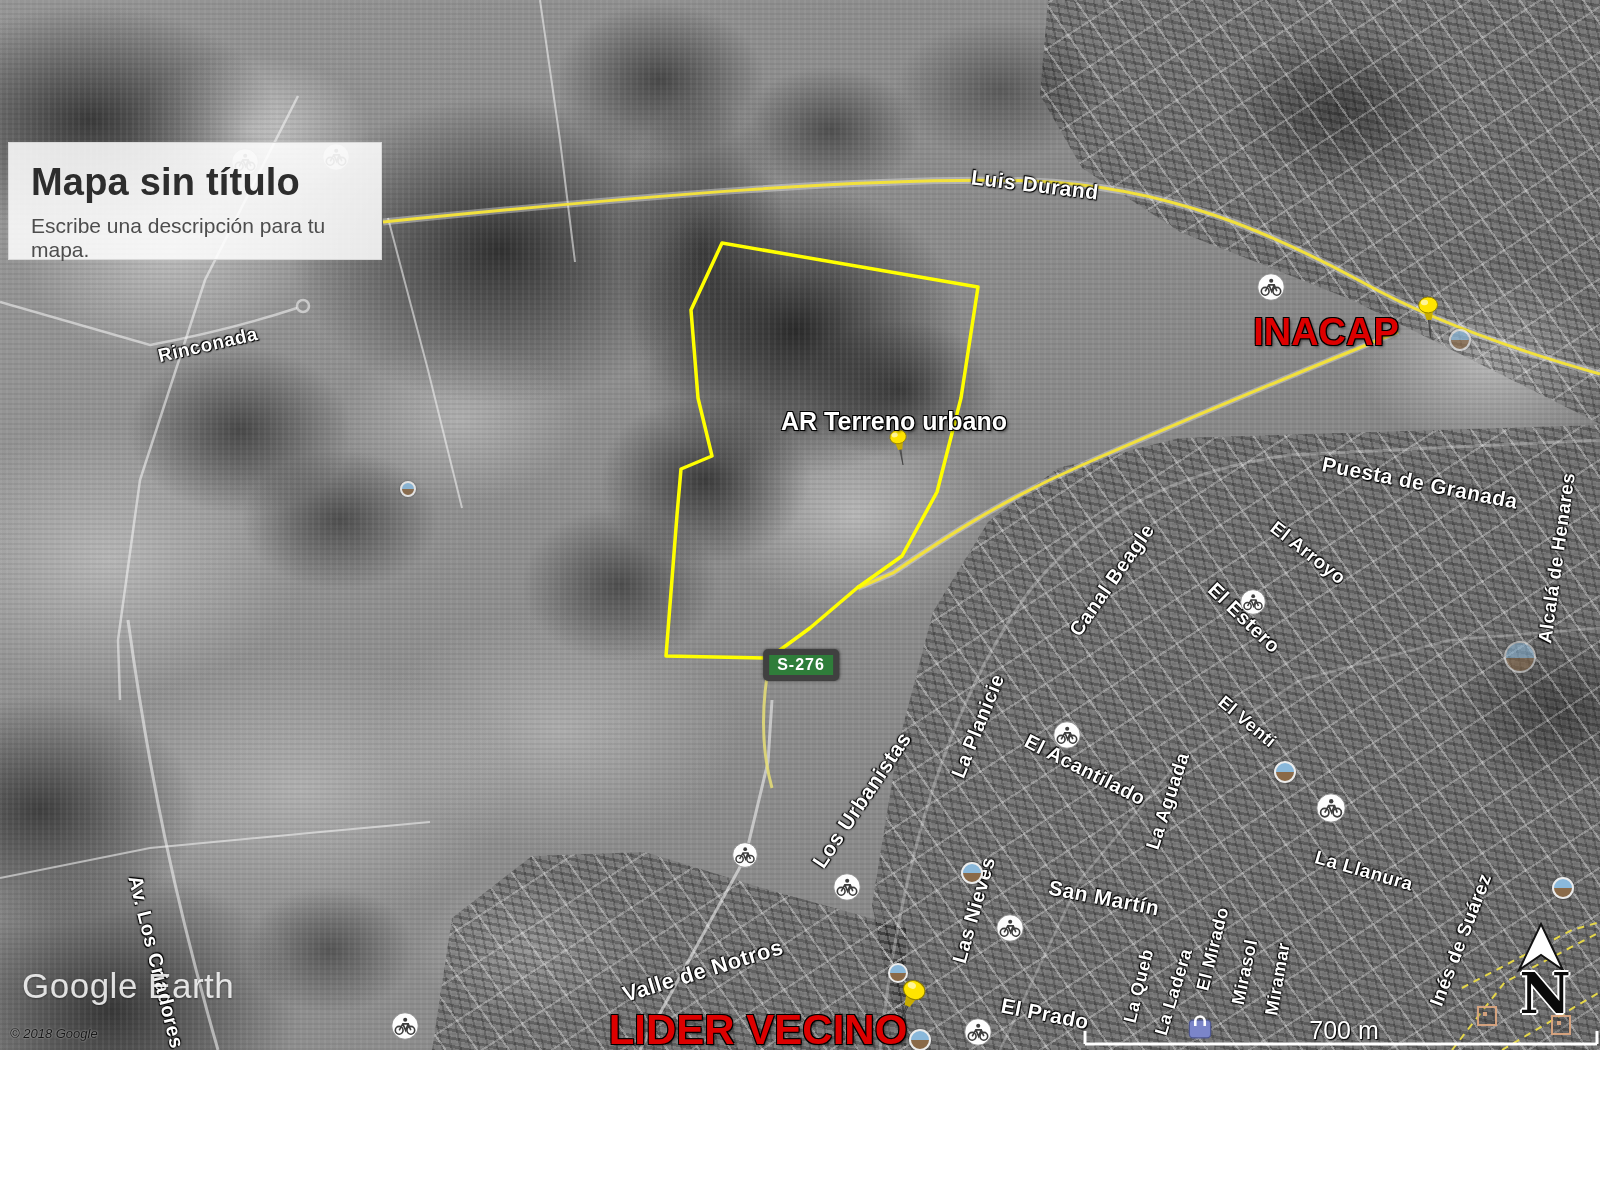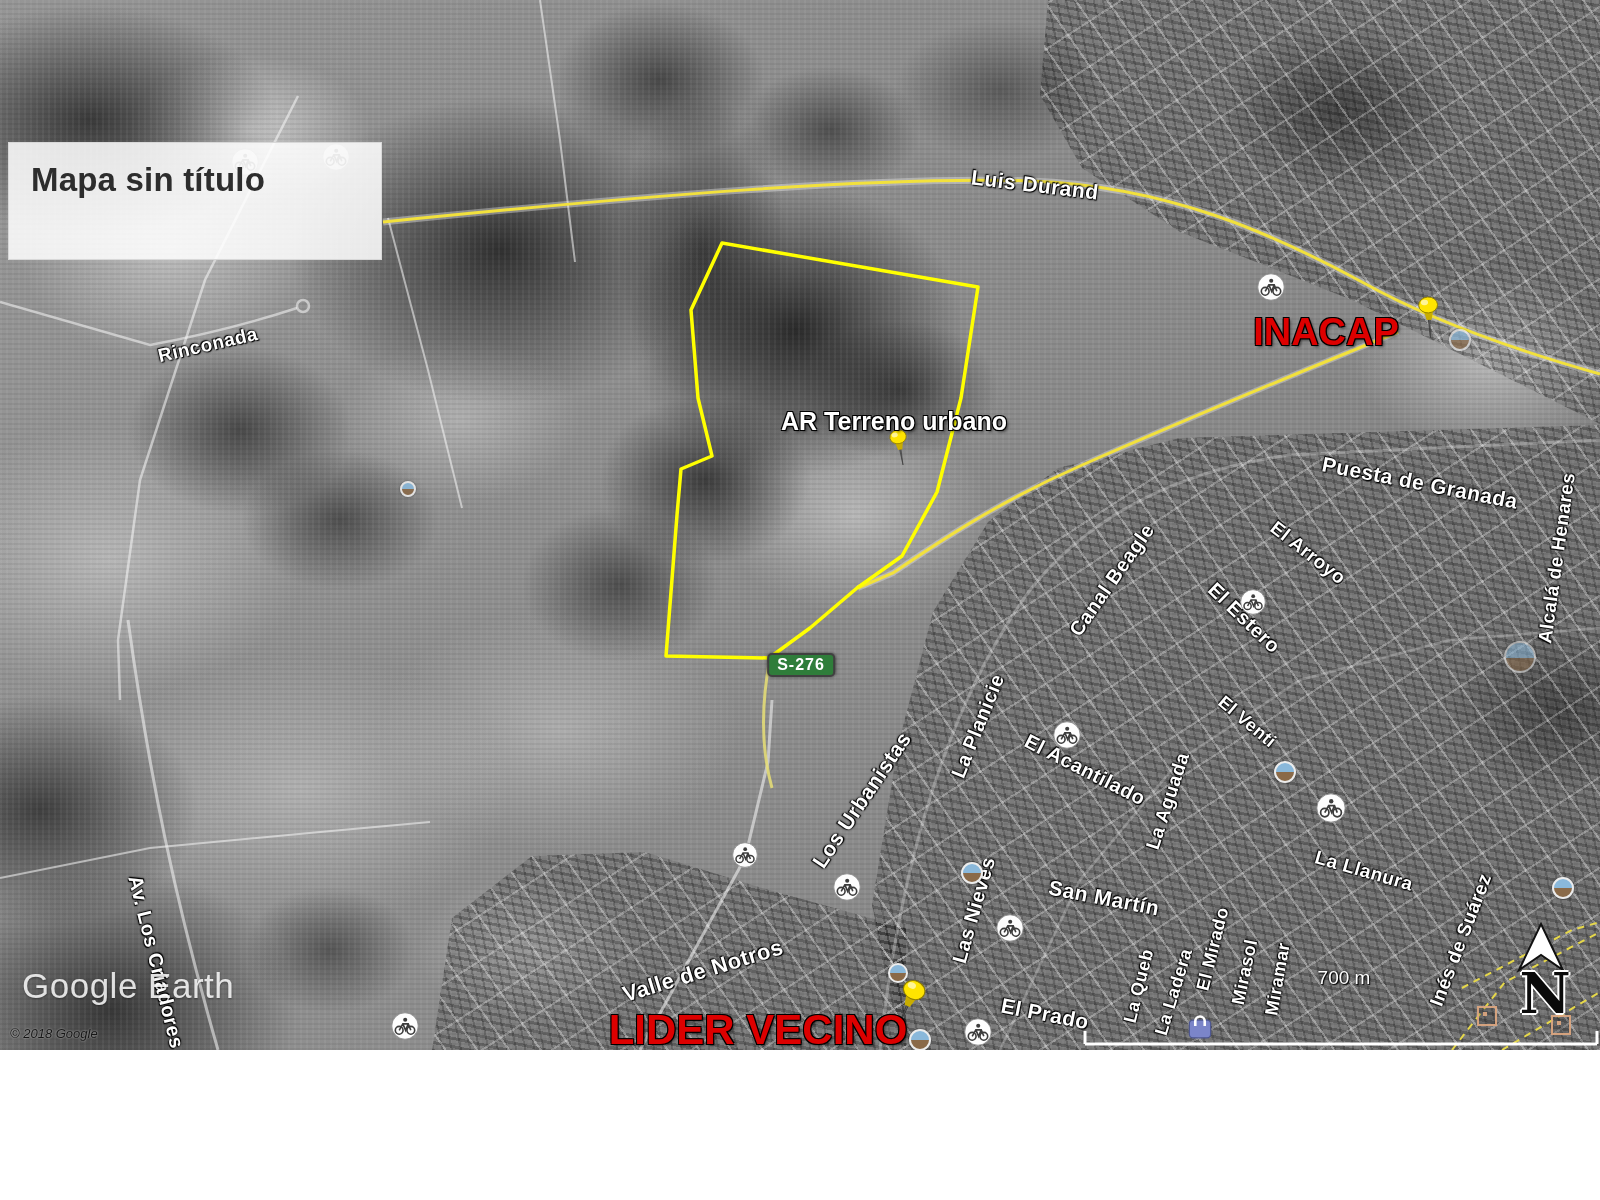--- a/index.html
+++ b/index.html
@@ -60,37 +60,37 @@
   .bike-icon svg{width:100%;height:100%;display:block;}
   .photo-icon{position:absolute;transform:translate(-50%,-50%);border-radius:50%;
     border:2px solid #ececec;box-sizing:border-box;
     background:linear-gradient(#8ab8da 0 52%, #8a6a49 52% 100%);box-shadow:0 0 2px rgba(0,0,0,.5);}
   .shop-icon{position:absolute;width:24px;height:26px;transform:translate(-50%,-50%);}
   .square-icon{position:absolute;width:16px;height:16px;transform:translate(-50%,-50%);
     border:2px solid rgba(225,170,130,.9);background:rgba(0,0,0,.15);}
   .square-icon::after{content:"";position:absolute;left:4px;top:4px;width:4px;height:4px;background:rgba(225,170,130,.9);}
   
   #road-shield{position:absolute;left:801px;top:665px;transform:translate(-50%,-50%);z-index:4;
-    background:#2f7d3a;color:#fff;border:2px solid #404040;border-radius:5px;
+    background:#2f7d3a;color:#fff;border:6px solid #404040;border-radius:5px;
     font-size:16px;font-weight:bold;padding:1px 8px;letter-spacing:1px;box-shadow:0 0 3px rgba(0,0,0,.5);}
   
   #title-card{position:absolute;left:8px;top:142px;width:374px;height:118px;z-index:6;
     background:rgba(255,255,255,.86);border:1px solid #d8d8d8;box-sizing:border-box;padding:18px 22px 0 22px;}
-  #title-card h1{margin:0;font-size:33px;color:#2d2d2d;letter-spacing:.2px;}
+  #title-card h1{margin:0;font-size:38px;color:#2d2d2d;letter-spacing:.2px;}
   #title-card p{margin:10px 0 0 0;font-size:21px;color:#4d4d4d;}
   #legend-box{position:absolute;right:0;top:158px;width:138px;height:62px;z-index:6;background:#ffffff;
     border:1px solid #cfcfcf;display:flex;align-items:center;justify-content:center;
     font-size:26px;font-weight:bold;color:#111;}
   
   #watermark{position:absolute;left:22px;top:966px;z-index:5;font-size:35px;letter-spacing:.5px;
     color:rgba(255,255,255,.85);text-shadow:0 1px 2px rgba(0,0,0,.35);}
   #copyright{position:absolute;left:10px;top:1026px;z-index:5;font-size:13px;color:#161616;
     text-shadow:0 0 2px rgba(255,255,255,.65);font-style:italic;}
-  #scale-label{position:absolute;left:1344px;top:978px;transform:translate(-50%,-50%);z-index:5;
-    font-size:19px;color:#fff;text-shadow:0 0 3px #000,1px 1px 1px #000;}
+  #scale-label{position:absolute;left:1344px;top:1030px;transform:translate(-50%,-50%);z-index:5;
+    font-size:25px;color:#fff;text-shadow:0 0 3px #000,1px 1px 1px #000;}
   #compass-n{position:absolute;left:1545px;top:993px;transform:translate(-50%,-50%);z-index:5;
     font-family:"DejaVu Serif",serif;font-size:56px;font-weight:bold;color:#0a0a0a;
     text-shadow:-2px 0 #fff,2px 0 #fff,0 -2px #fff,0 2px #fff,-1px -1px #fff,1px 1px #fff;}
 </style>
 </head>
 <body>
 
 <div id="stage">
   <div id="map">
     <div id="terrain"></div>
@@ -296,15 +296,16 @@
       </div>
 
     <div id="road-shield">S-276</div>
     <div id="watermark">Google Earth</div>
     <div id="copyright">© 2018 Google</div>
     <div id="scale-label">700 m</div>
     <div id="compass-n">N</div>
 
     <div id="title-card">
       <h1>Mapa sin título</h1>
+      <p>Escribe una descripción para tu mapa.</p>
     </div>
   </div>
 </div>
 
 </body></html>

